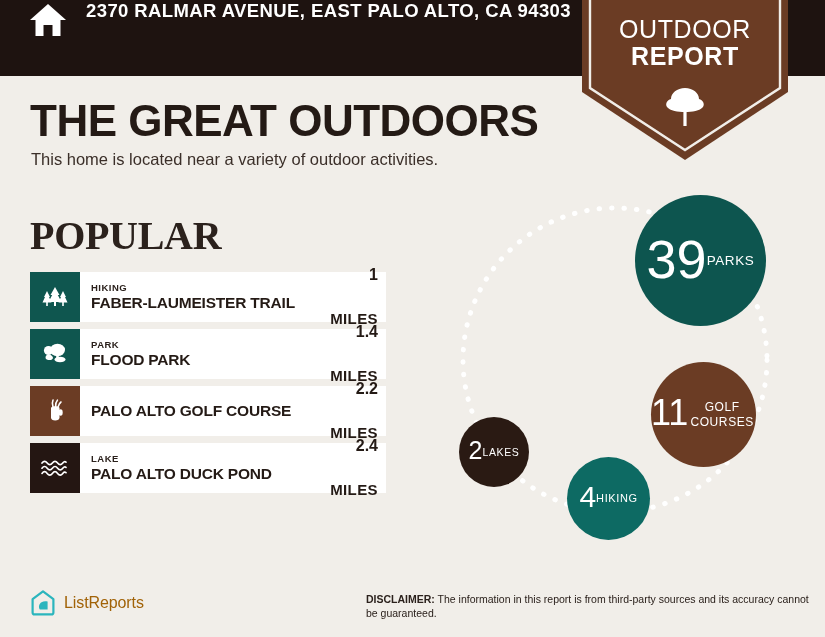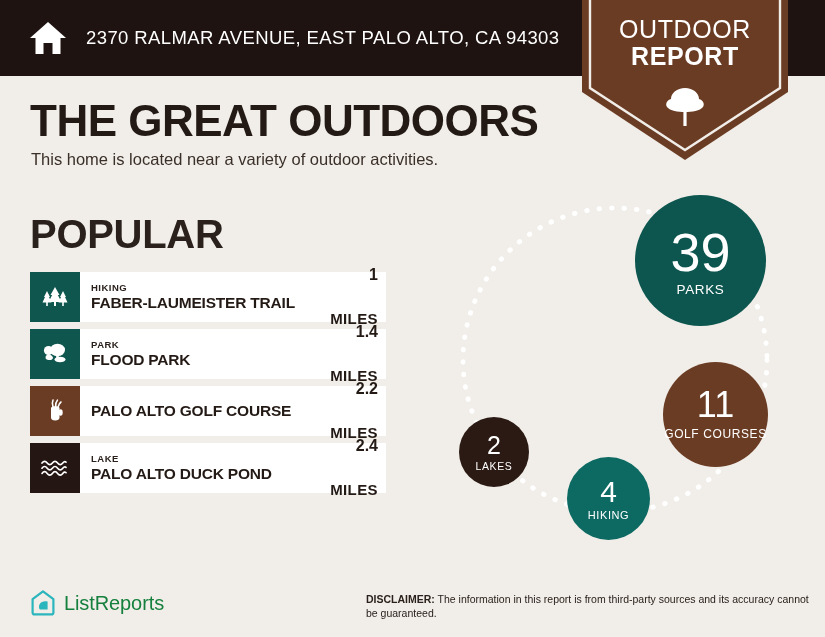--- a/index.html
+++ b/index.html
@@ -11,21 +11,21 @@
     position:relative;
     overflow:hidden;
   }
 
   
   .header{
     position:absolute; left:0; top:0; width:825px; height:76px;
     background:#1e1310;
   }
   .header-inner{
-    display:flex; align-items:center; height:76px; padding-left:28px;
+    display:flex; align-items:flex-start; height:76px; padding-left:28px;font-weight:bold;
   }
   .home-badge-icon{ width:40px; height:40px; flex:0 0 auto; }
   .address{
     margin-left:18px;
     color:#ffffff;
     font-size:18.5px;
     letter-spacing:.4px;
     white-space:nowrap;
   }
 
@@ -47,21 +47,21 @@
     font-size:44px; font-weight:700; letter-spacing:-.5px; color:#241a15;
   }
   .subtitle{
     position:absolute; left:31px; top:150px;
     font-size:16.5px; color:#3b2f29; font-weight:400;
   }
 
   
   .popular-heading{
     position:absolute; left:30px; top:212px;
-    font-size:40px; font-weight:700; letter-spacing:-.3px; color:#2b211c;
+    font-size:40px; font-weight:700; letter-spacing:-.3px; color:#2b211c;font-family:Liberation Serif, serif;
   }
   .list{
     position:absolute; left:30px; top:272px; width:356px;
   }
   .row{
     display:flex; align-items:stretch; height:50px; margin-bottom:7px;
     background:#ffffff;
   }
   .row-icon{
     width:50px; height:50px; flex:0 0 50px;
@@ -91,31 +91,31 @@
     font-size:15px; font-weight:700; letter-spacing:.4px; color:#241a15;margin-top:26px;
   }
 
   
   .cluster{
     position:absolute; left:415px; top:170px; width:400px; height:380px;
   }
   .dots{ position:absolute; left:0; top:0; }
   .circle{
     position:absolute; border-radius:50%;
-    display:flex; flex-direction:column; align-items:center; justify-content:center;
+    display:flex; flex-direction:row; align-items:center; justify-content:center;
     color:#fff; text-align:center; line-height:1;
   }
   .c-num{ font-weight:400; }
   .c-label{ font-weight:400; letter-spacing:.6px; }
 
   .c-parks{ left:220px; top:25px; width:131px; height:131px; background:#0d554f; }
   .c-parks .c-num{ font-size:54px; margin-bottom:4px; }
   .c-parks .c-label{ font-size:13.5px; }
 
-  .c-golf{ left:248px; top:192px; width:105px; height:105px; background:#6b3c24; }
+  .c-golf{ left:236px; top:192px; width:105px; height:105px; background:#6b3c24; }
   .c-golf .c-num{ font-size:36px; margin-bottom:4px; }
   .c-golf .c-label{ font-size:12px; line-height:1.18; }
 
   .c-hiking{ left:152px; top:287px; width:83px; height:83px; background:#0d6a63; }
   .c-hiking .c-num{ font-size:30px; margin-bottom:3px; }
   .c-hiking .c-label{ font-size:11px; }
 
   .c-lakes{ left:44px; top:247px; width:70px; height:70px; background:#2a1a13; }
   .c-lakes .c-num{ font-size:25px; margin-bottom:3px; }
   .c-lakes .c-label{ font-size:10.5px; }
@@ -127,21 +127,21 @@
   .center-within{ font-size:17px; font-weight:400; color:#241a15; line-height:1.08; }
   .center-miles{ font-size:17.5px; font-weight:700; color:#241a15; line-height:1.18; }
 
   
   .footer-logo{
     position:absolute; left:30px; top:589px;
     display:flex; align-items:center;
   }
   .footer-logo svg{ display:block; }
   .footer-logo-text{
-    margin-left:8px; font-size:20px; color:#15803d; letter-spacing:-.1px;
+    margin-left:8px; font-size:16px; color:#a16207; letter-spacing:-.1px;
   }
   .disclaimer{
     position:absolute; left:366px; top:592px; width:445px;
     font-size:10.5px; line-height:1.35; color:#2b211c;
   }
   .disclaimer b{ font-weight:700; }
 </style>
 </head>
 <body>
 

